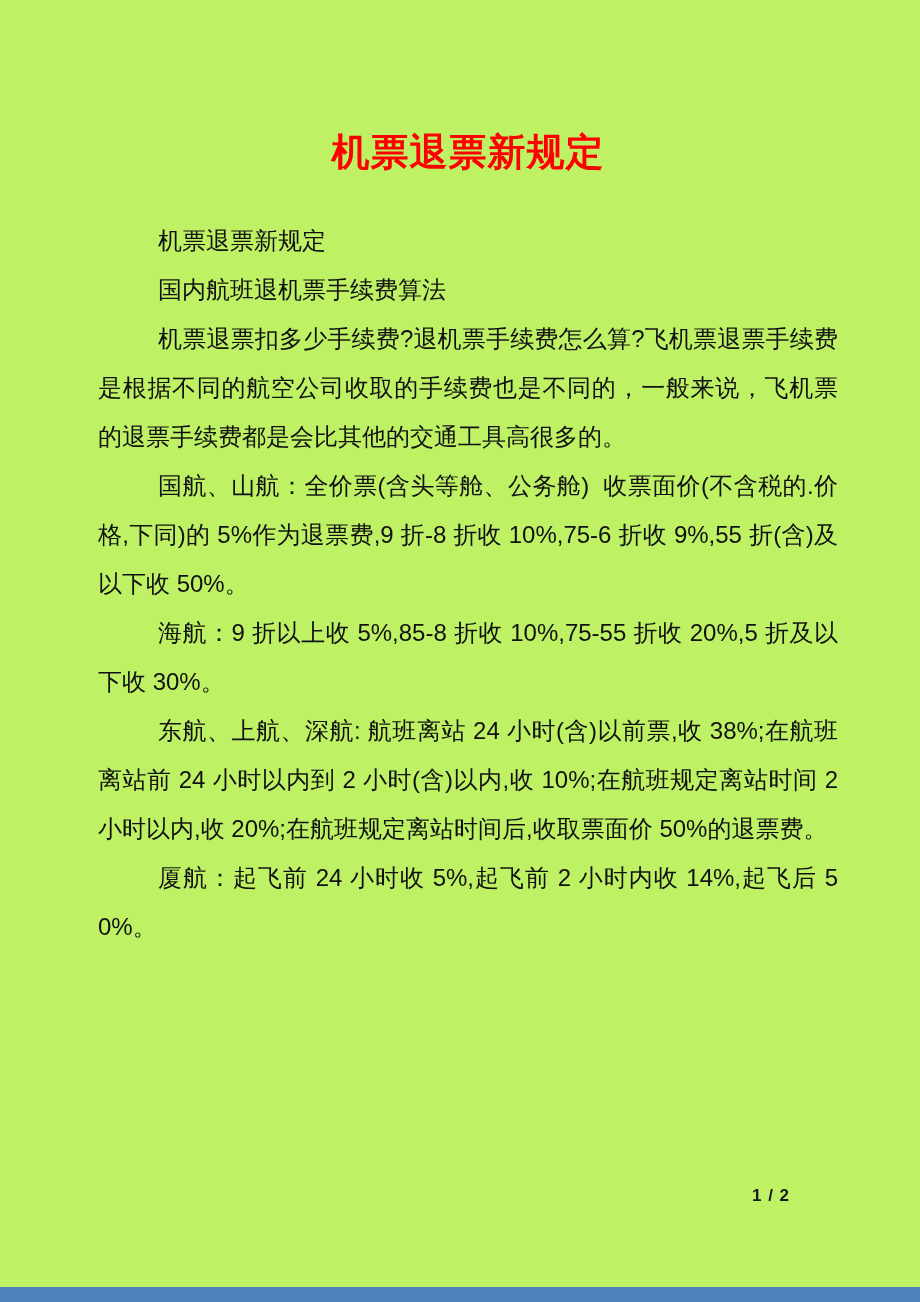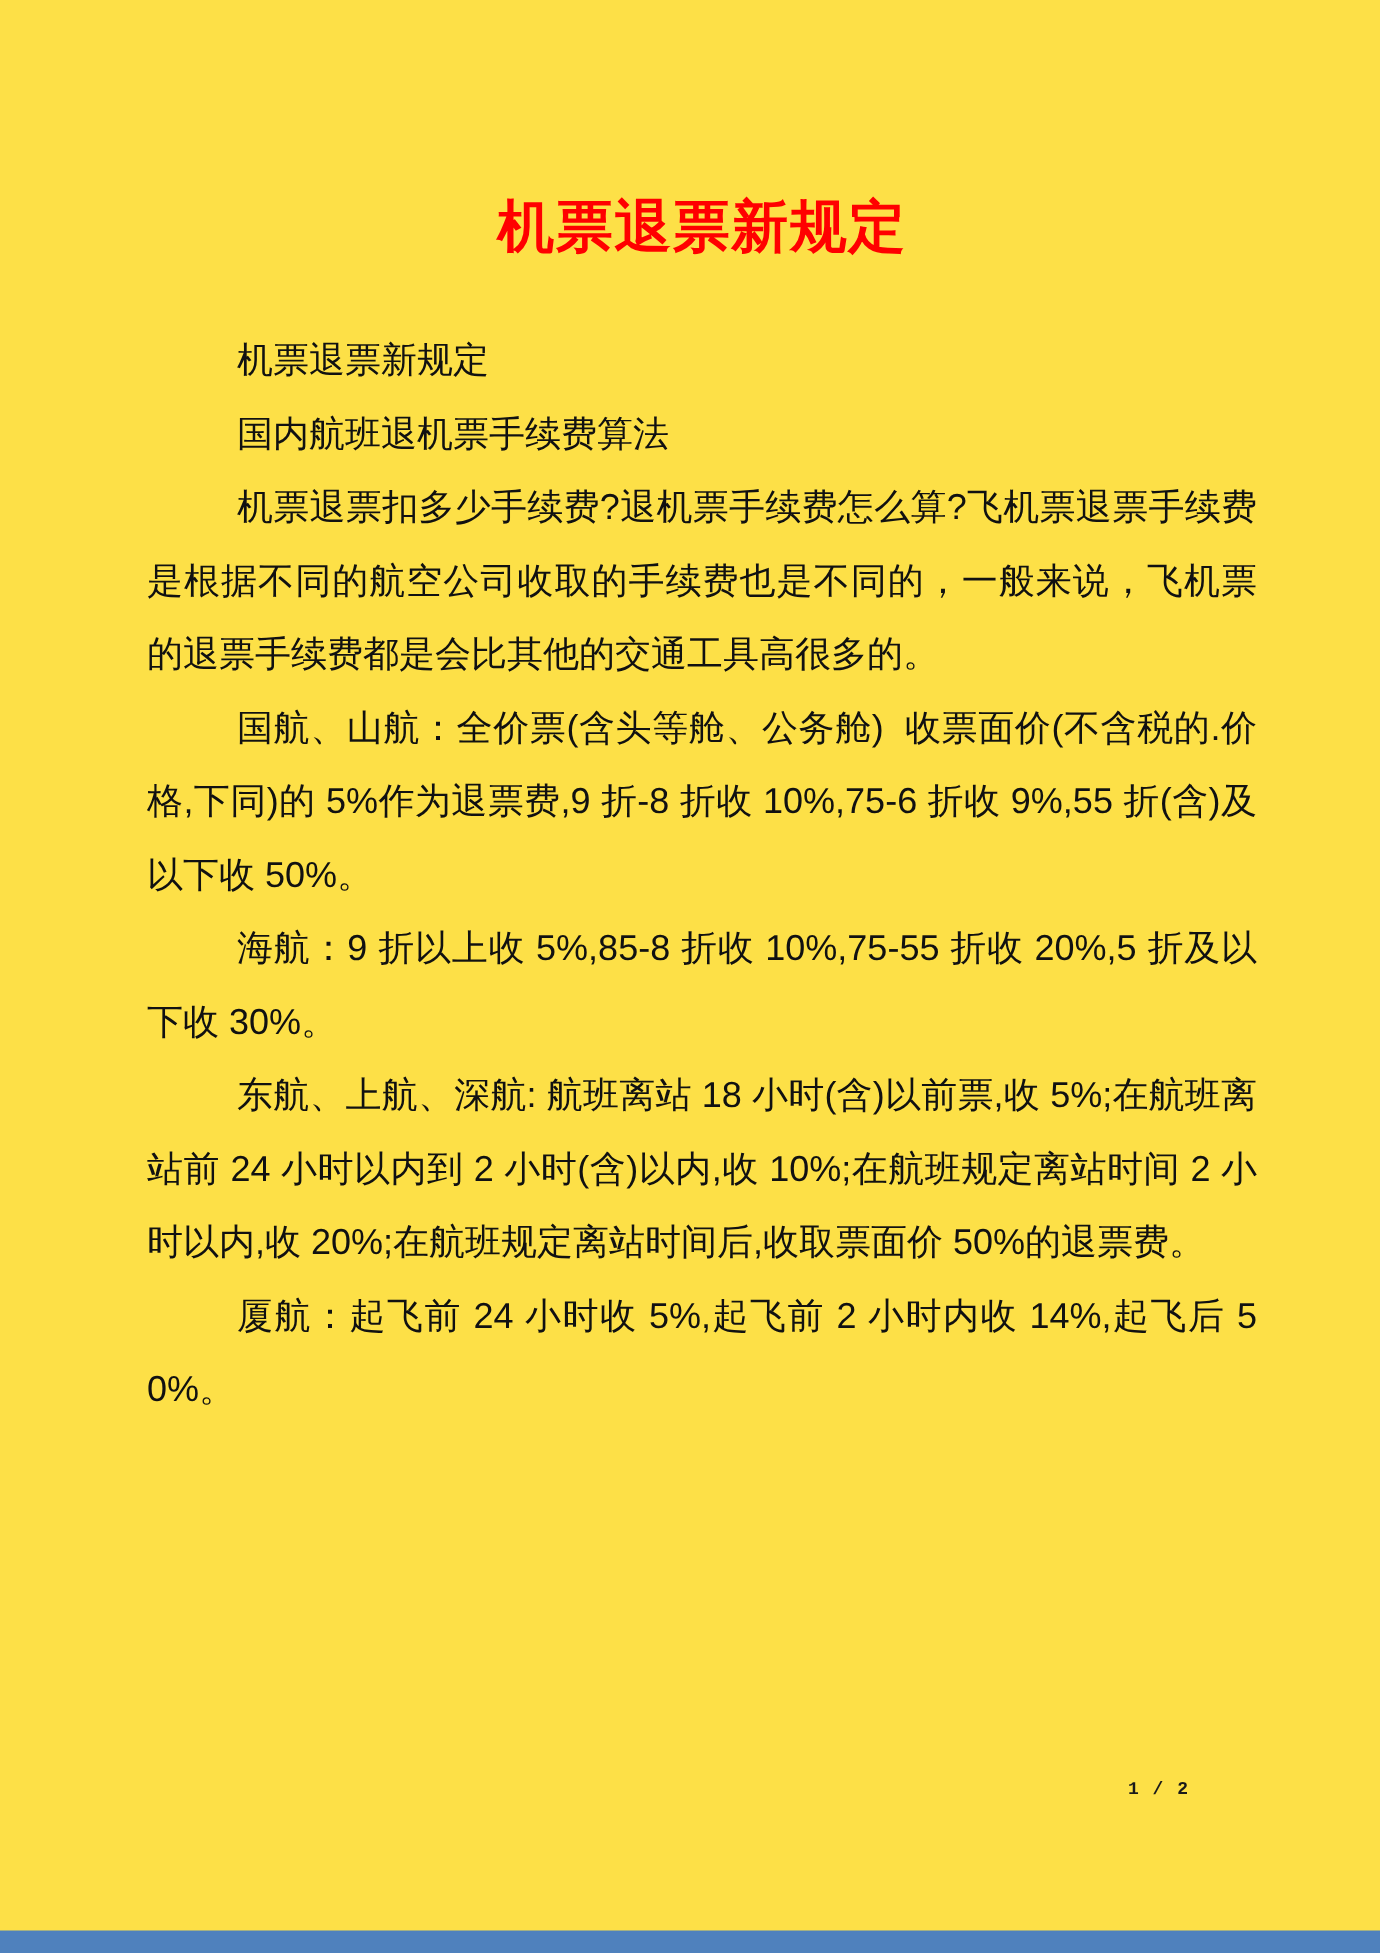--- a/index.html
+++ b/index.html
@@ -4,21 +4,21 @@
 <style>
   html, body {
     margin: 0;
     padding: 0;
     background: #ffffff;
   }
   .page {
     position: relative;
     width: 920px;
     height: 1302px;
-    background: #fde047;
+    background: #bef264;
     overflow: hidden;
     font-family: "Liberation Sans", sans-serif;
   }
   .doc-title {
     margin: 128px 82px 0 98px;
     text-align: center;
     font-family: "Liberation Serif", serif;
     font-weight: bold;
     font-size: 38px;
     line-height: 48px;
@@ -37,24 +37,24 @@
     text-indent: 60px;
     text-align: justify;
     white-space: pre-wrap;
     word-break: break-all;
     font-family: "Liberation Sans", sans-serif;
   }
   .page-number {
     position: absolute;
     left: 752px;
     top: 1186px;
-    font-size: 12px;
+    font-size: 17px;
     font-weight: bold;
     color: #1a1a1a;
-    font-family: Liberation Mono, monospace;
+    font-family: Liberation Sans, sans-serif;
     letter-spacing: 1px;
   }
   .footer-bar {
     position: absolute;
     left: 0;
     bottom: 0;
     width: 100%;
     height: 15px;
     background: #4f81bd;
   }
@@ -65,21 +65,21 @@
 <div class="page">
 
   <h1 class="doc-title">机票退票新规定</h1>
 
   <div class="content">
     <p class="para">机票退票新规定</p>
     <p class="para">国内航班退机票手续费算法</p>
     <p class="para">机票退票扣多少手续费?退机票手续费怎么算?飞机票退票手续费是根据不同的航空公司收取的手续费也是不同的，一般来说，飞机票的退票手续费都是会比其他的交通工具高很多的。</p>
     <p class="para">国航、山航：全价票(含头等舱、公务舱)  收票面价(不含税的.价格,下同)的 5%作为退票费,9 折-8 折收 10%,75-6 折收 9%,55 折(含)及以下收 50%。</p>
     <p class="para">海航：9 折以上收 5%,85-8 折收 10%,75-55 折收 20%,5 折及以下收 30%。</p>
-    <p class="para">东航、上航、深航: 航班离站 18 小时(含)以前票,收 5%;在航班离站前 24 小时以内到 2 小时(含)以内,收 10%;在航班规定离站时间 2 小时以内,收 20%;在航班规定离站时间后,收取票面价 50%的退票费。</p>
+    <p class="para">东航、上航、深航: 航班离站 24 小时(含)以前票,收 38%;在航班离站前 24 小时以内到 2 小时(含)以内,收 10%;在航班规定离站时间 2 小时以内,收 20%;在航班规定离站时间后,收取票面价 50%的退票费。</p>
     <p class="para">厦航：起飞前 24 小时收 5%,起飞前 2 小时内收 14%,起飞后 50%。</p>
   </div>
 
   <div class="page-number">1 / 2</div>
 
   <div class="footer-bar"></div>
 
 </div>
 
 </body></html>

